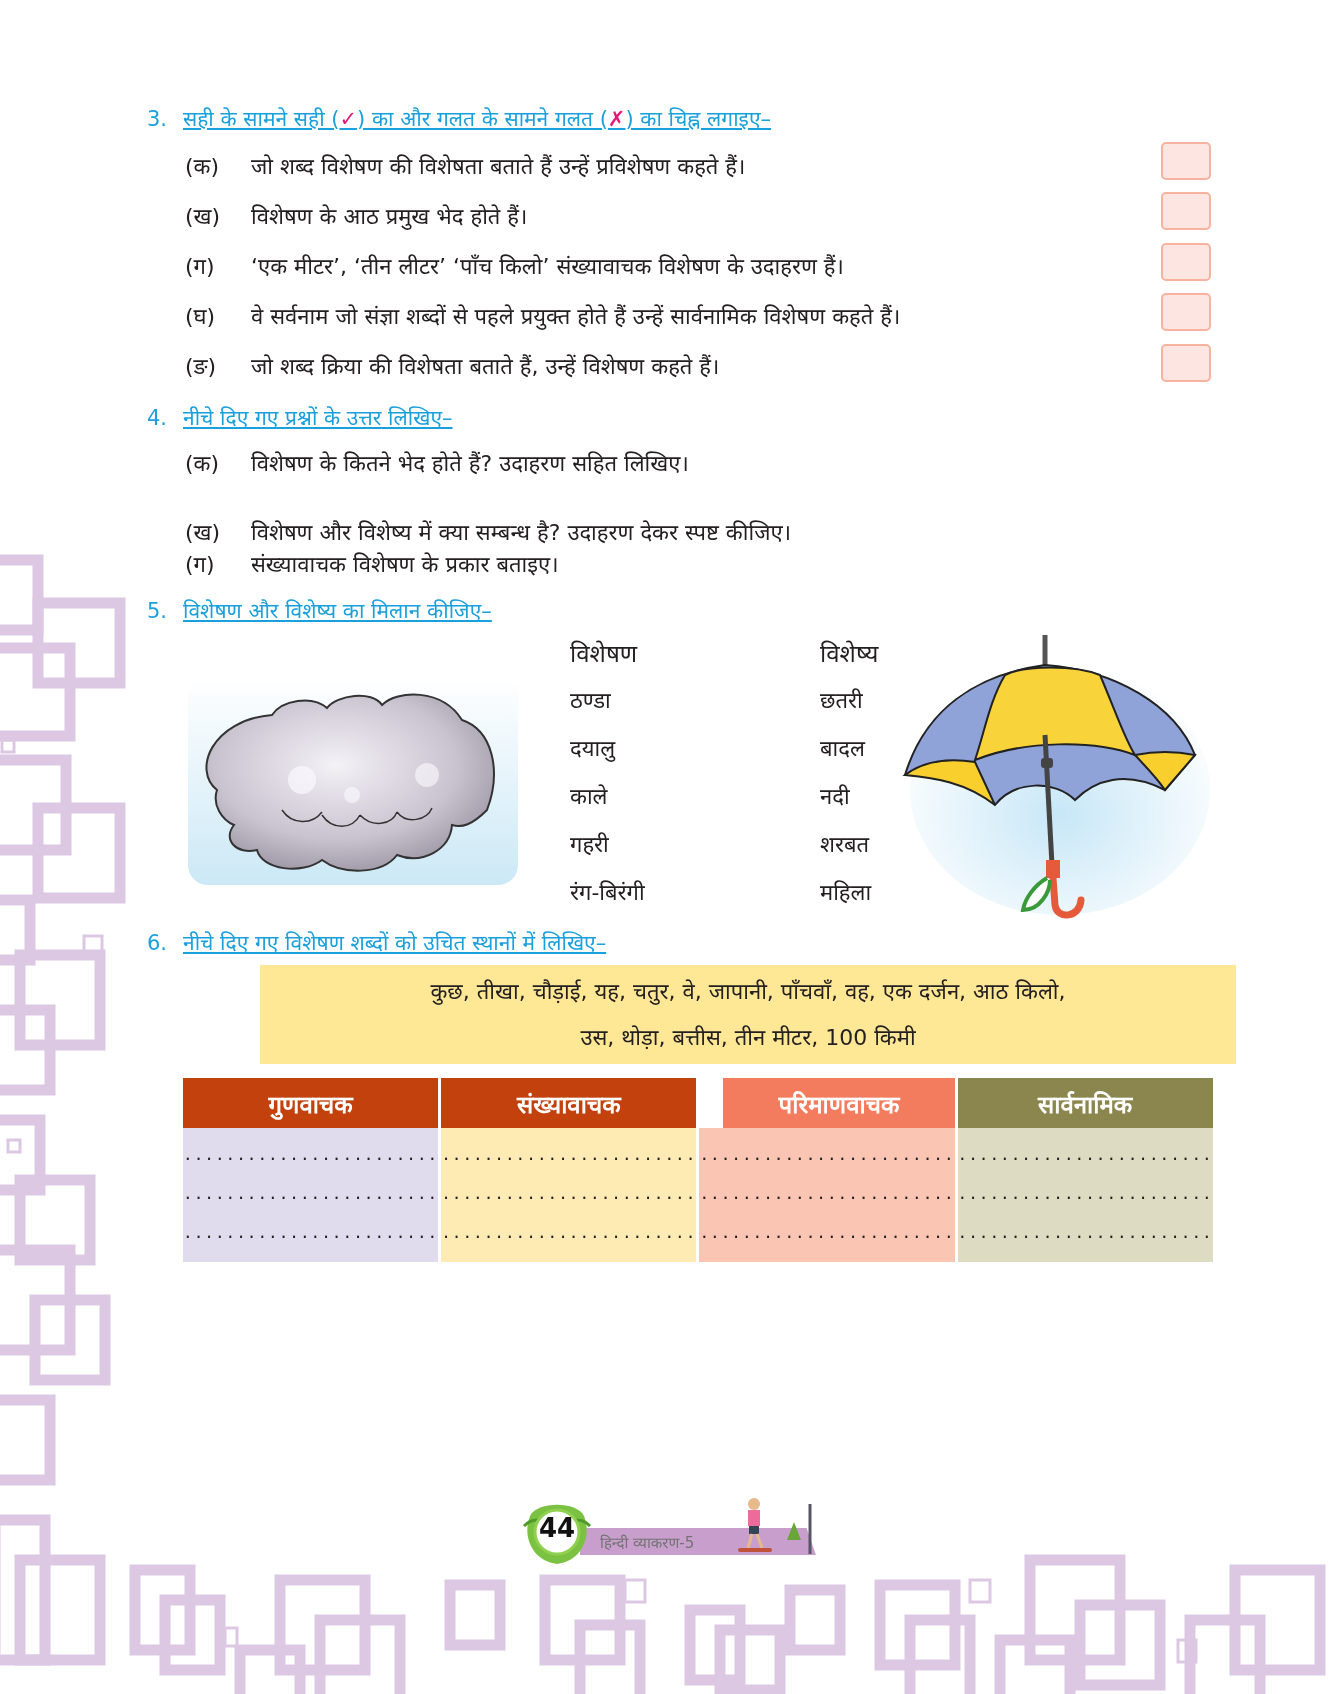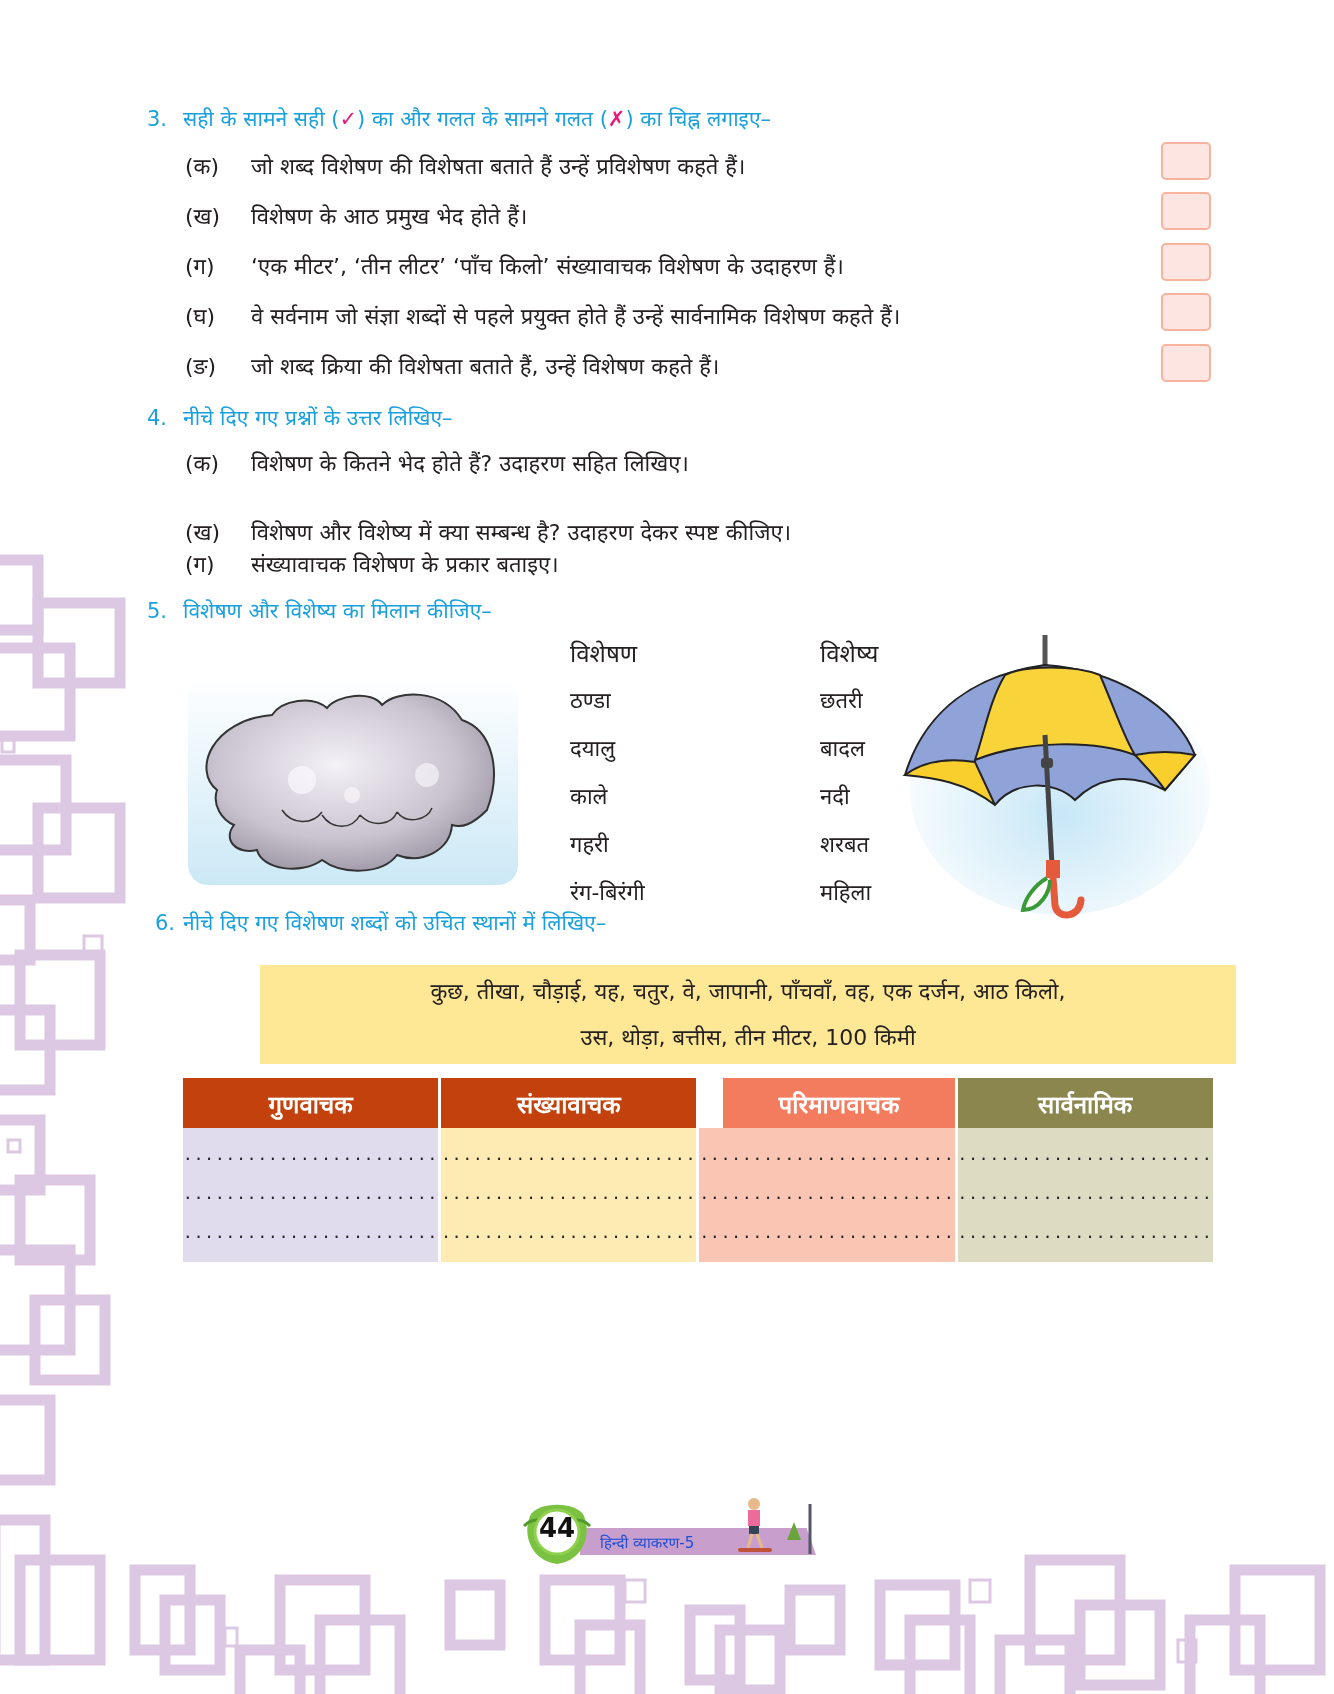--- a/index.html
+++ b/index.html
@@ -1,21 +1,21 @@
 <!DOCTYPE html>
 <html><head>
 <meta charset="utf-8">
 <style>
   * { box-sizing: border-box; margin: 0; padding: 0; }
   html, body { width: 1334px; height: 1694px; background: #ffffff; overflow: hidden; }
   body { position: relative; font-family: "DejaVu Sans", sans-serif; color: #231f20; }
 
   .deco { position: absolute; left: 0; top: 0; width: 1334px; height: 1694px; pointer-events: none; }
 
-  .q-head { position: absolute; left: 147px; font-size: 21px; color: #1aa0dc; white-space: nowrap; font-family: "DejaVu Sans", sans-serif; }
+  .q-head { position: absolute; left: 147px; font-size: 21px; color: #1aa0dc; white-space: nowrap; font-family: "DejaVu Sans", sans-serif; text-decoration: underline; }
   .q-head .num { display: inline-block; width: 36px; }
   .q-head .tick { color: #e6197a; font-weight: bold; }
 
   .item { position: absolute; left: 185px; font-size: 22px; white-space: nowrap; color: #231f20; }
   .item .lbl { display: inline-block; width: 66px; }
 
   .tf-box { position: absolute; left: 1161px; width: 50px; height: 38px; background: #fde6e2; border: 2px solid #f8b39e; border-radius: 5px; }
 
   .match-col { position: absolute; font-size: 22px; }
   .match-col .mh { font-weight: normal; font-size: 24px; height: 48px; }
@@ -26,21 +26,21 @@
   .tbl { position: absolute; left: 183px; top: 1078px; width: 1026px; height: 184px; display: flex; gap: 3px; }
   .tcol { flex: 1; display: flex; flex-direction: column; }
   .tcol .th { height: 50px; color: #fff; font-size: 24px; font-weight: bold; display: flex; align-items: center; justify-content: center; }
   .tcol .tb { flex: 1; display: flex; flex-direction: column; align-items: center; justify-content: space-around; padding: 8px 0 10px; }
   .tcol .dots { font-size: 16px; letter-spacing: 1px; color: #231f20; line-height: 1; font-family: "DejaVu Sans Mono", monospace; }
 
   .footer { position: absolute; left: 522px; top: 1496px; width: 300px; height: 70px; }
   .footer .leaf { position: absolute; left: 0; top: 0; width: 70px; height: 70px; }
   .footer .band { position: absolute; left: 58px; top: 32px; width: 236px; height: 27px; background: #c89ecd; clip-path: polygon(0 0, 96% 0, 100% 100%, 0 100%); }
   .footer .pnum { position: absolute; left: 14px; top: 17px; width: 42px; text-align: center; font-size: 26px; font-weight: bold; color: #111; }
-  .footer .btitle { position: absolute; left: 78px; top: 36px; font-size: 15px; color: #1d4ed8; white-space: nowrap; }
+  .footer .btitle { position: absolute; left: 78px; top: 36px; font-size: 15px; color: #737373; white-space: nowrap; }
 </style>
 </head>
 <body>
 
 <svg class="deco" viewBox="0 0 1334 1694">
   <g fill="none" stroke="#dcc8e3" stroke-width="11">
 
     <rect x="-10" y="560" width="48" height="70"></rect>
     <rect x="38" y="603" width="82" height="80"></rect>
     <rect x="-10" y="648" width="80" height="88"></rect>
@@ -169,21 +169,21 @@
   <path d="M240,125 C265,120 285,122 300,125 L270,160 C262,148 252,138 240,125 Z" fill="#f9cf2e" stroke="#222" stroke-width="2"></path>
 
   <line x1="150" y1="105" x2="157" y2="235" stroke="#444" stroke-width="5"></line>
   <rect x="146" y="128" width="12" height="10" fill="#444" rx="3"></rect>
 
   <rect x="151" y="230" width="14" height="18" fill="#e45a3a"></rect>
   <path d="M158,248 L160,275 C162,290 185,288 186,270" fill="none" stroke="#e45a3a" stroke-width="7" stroke-linecap="round"></path>
   <path d="M152,248 C140,255 130,268 128,280 C145,280 155,262 155,250" fill="#ffffff" stroke="#3a9a3a" stroke-width="4"></path>
 </svg>
 
-<div class="q-head" style="top:908px;text-align:center;">
+<div class="q-head" style="top:928px;">
   <span class="num">6.</span><span>नीचे दिए गए विशेषण शब्दों को उचित स्थानों में लिखिए–</span>
 </div>
 
 <div class="word-box">
   <div>कुछ, तीखा, चौड़ाई, यह, चतुर, वे, जापानी, पाँचवाँ, वह, एक दर्जन, आठ किलो,</div>
   <div>उस, थोड़ा, बत्तीस, तीन मीटर, 100 किमी</div>
 </div>
 
 <div class="tbl">
   <div class="tcol">

